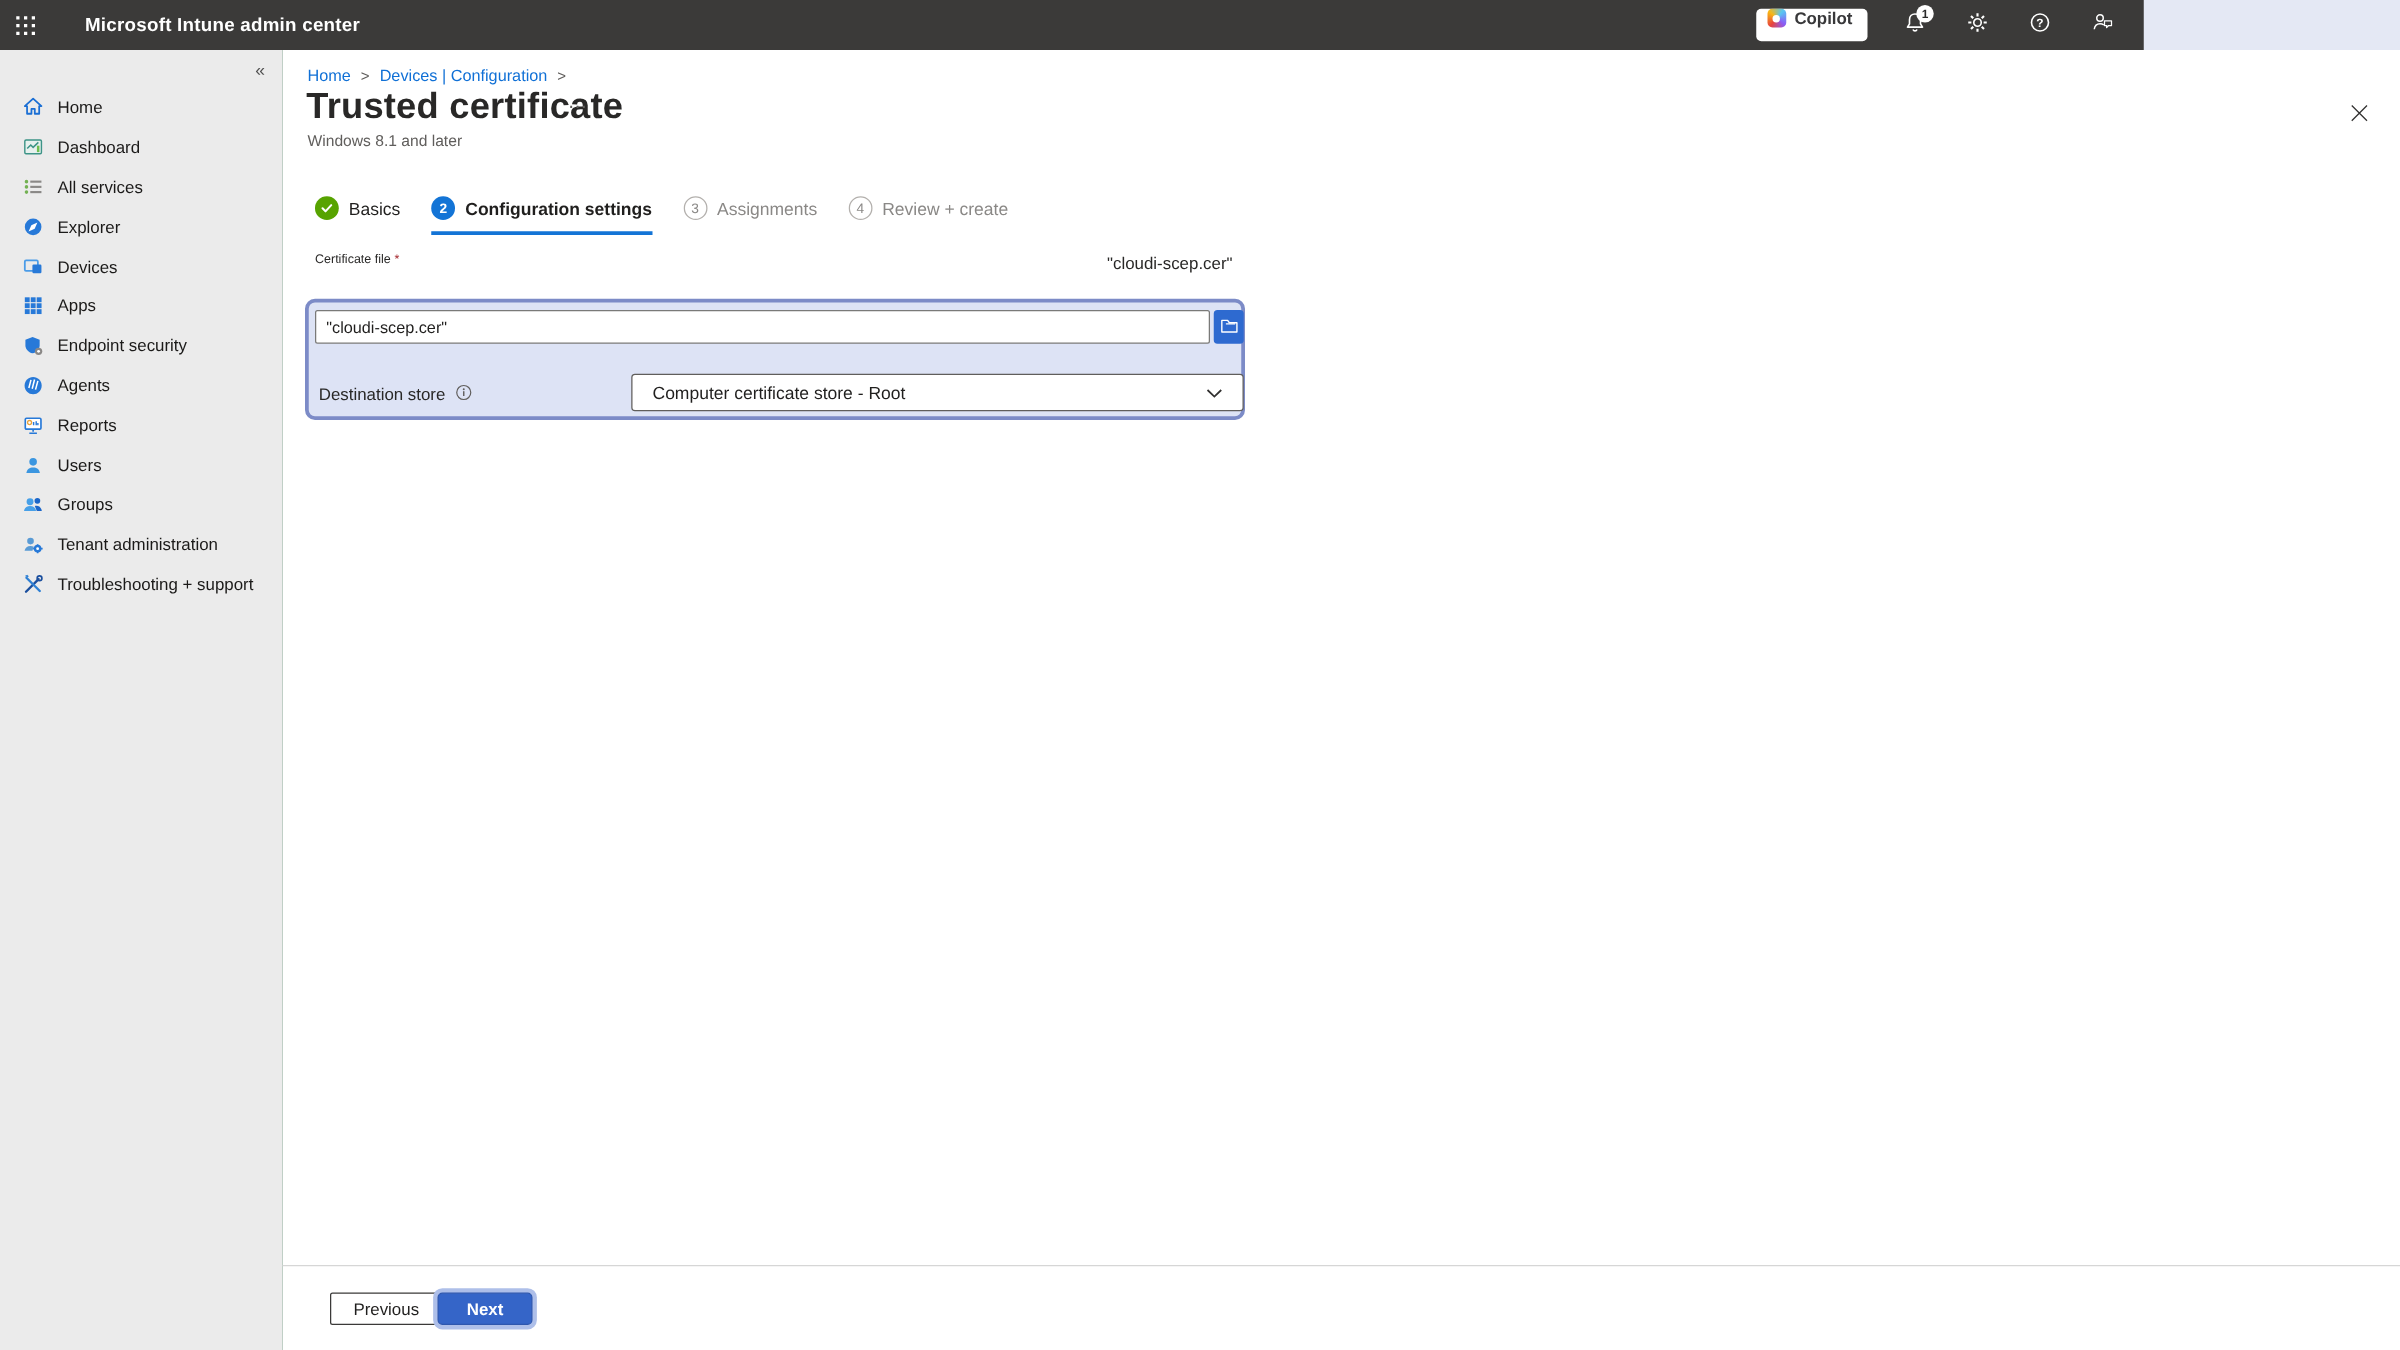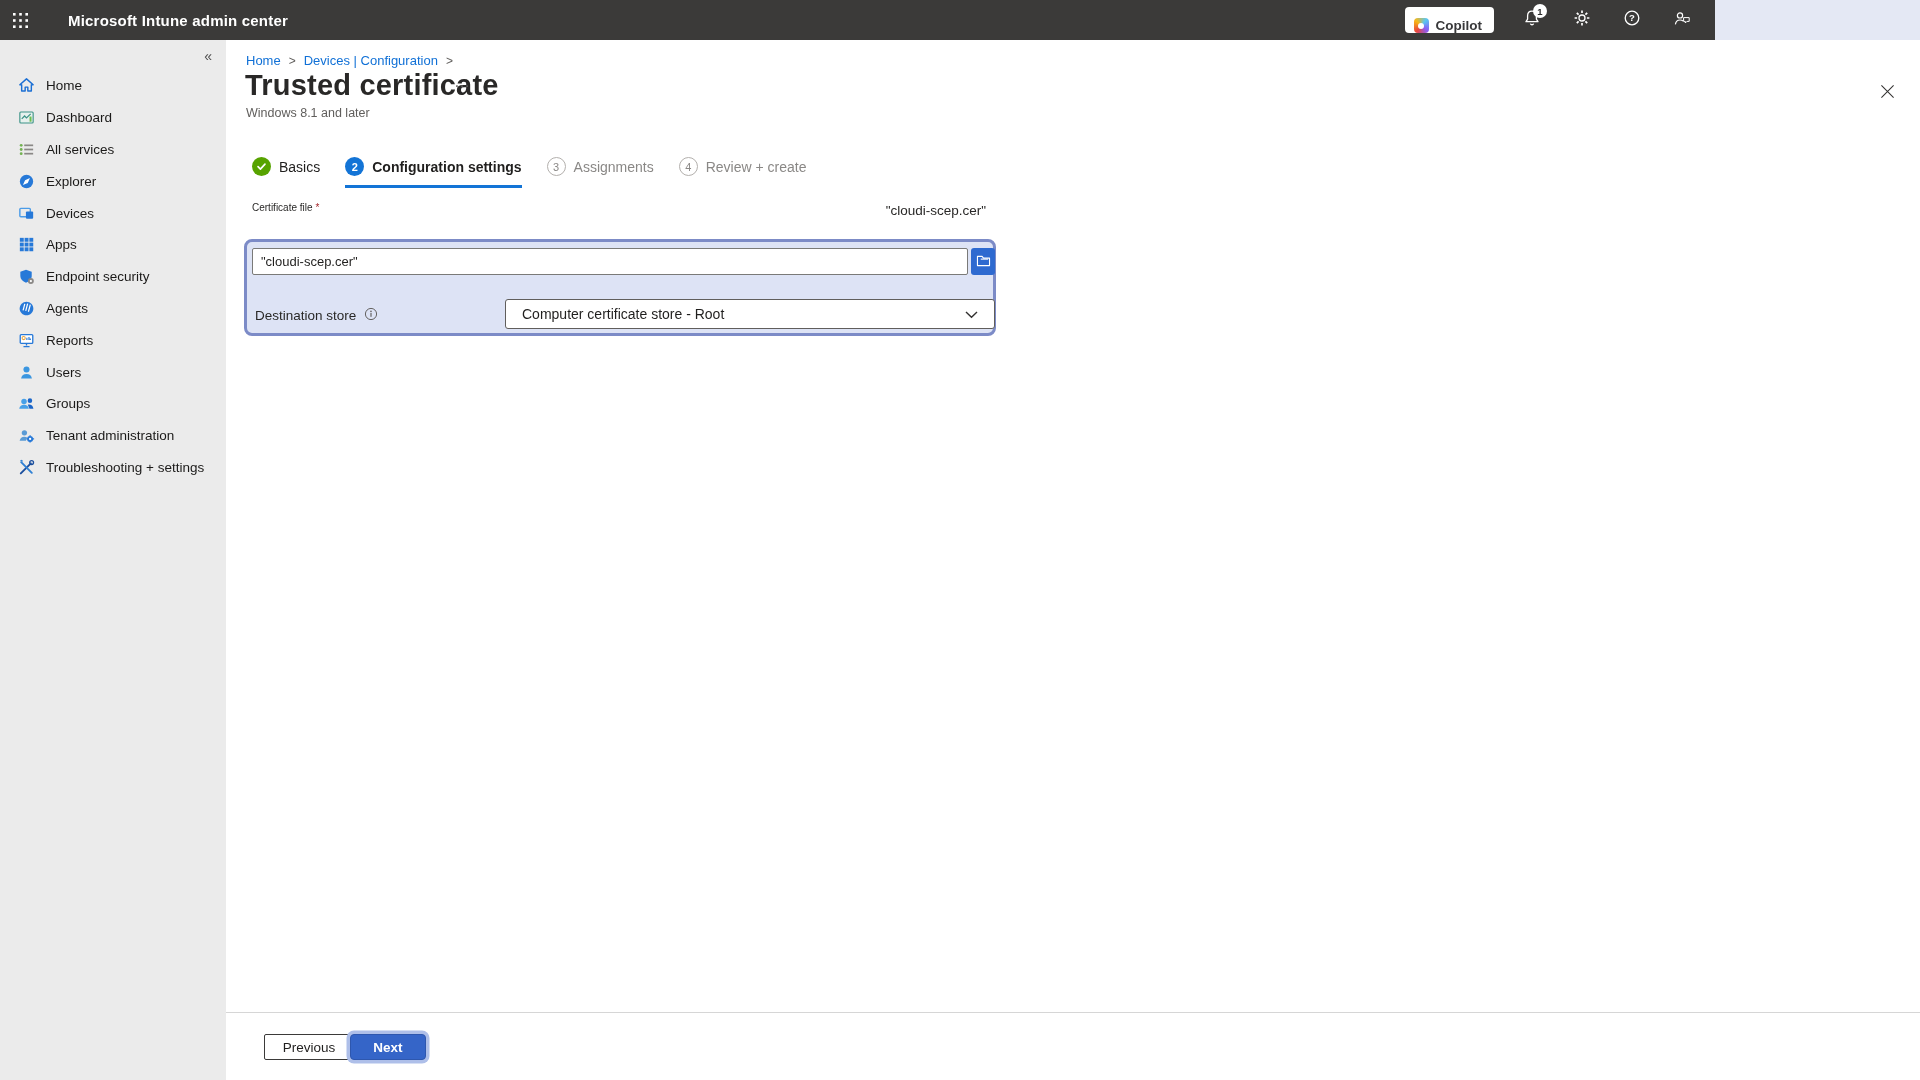--- a/index.html
+++ b/index.html
@@ -7,21 +7,21 @@
   body { font-family:"Liberation Sans", sans-serif; color:#201f1e; background:#fff; }
   #screen { position:relative; width:1920px; height:1080px; background:#14532d; }
 
   
   .topbar { position:absolute; left:0; top:0; width:1920px; height:40px; background:#3b3a39; display:flex; align-items:center; z-index:10; }
   .topbar-light { position:absolute; right:0; top:0; width:205px; height:40px; background:#e4e8f4; }
   .waffle { width:40px; height:40px; display:flex; align-items:center; justify-content:center; cursor:pointer; }
   .waffle svg { display:block; }
   .topbar-title { color:#fff; font-size:15px; font-weight:bold; margin-left:28px; letter-spacing:.2px; }
   .topbar-right { position:absolute; right:218px; top:0; height:40px; display:flex; align-items:center; gap:10px; }
-  .copilot-btn { height:26px; background:#fff; border:none; border-radius:4px; display:flex; align-items:flex-end; gap:7px; padding:0 12px 0 9px; font-size:13.5px; font-weight:bold; color:#38383a; cursor:pointer; margin-right:8px; }
+  .copilot-btn { height:26px; background:#fff; border:none; border-radius:4px; display:flex; align-items:flex-start; gap:7px; padding:0 12px 0 9px; font-size:13.5px; font-weight:bold; color:#38383a; cursor:pointer; margin-right:8px; }
   .copilot-logo { width:15px; height:15px; border-radius:4px; background:conic-gradient(from 220deg,#e8453d,#f8b714,#58c6f2,#8b5cf6,#e8453d); position:relative; }
   .copilot-logo::after { content:""; position:absolute; left:4.5px; top:4.5px; width:6px; height:6px; border-radius:50%; background:#fff; }
   .tb-icon { width:40px; height:40px; display:flex; align-items:center; justify-content:center; position:relative; cursor:pointer; }
   .badge { position:absolute; top:4px; right:5px; min-width:14px; height:14px; border-radius:50%; background:#fff; color:#2b2b2b; font-size:9.5px; font-weight:bold; display:flex; align-items:center; justify-content:center; }
 
   
   .sidebar { position:absolute; left:0; top:40px; width:226px; height:1040px; background:#ebebeb; padding-top:30px; }
   .collapse-btn { position:absolute; top:6px; right:10px; color:#4f4f4f; font-size:14px; cursor:pointer; padding:2px 4px; }
   .nav-item { height:31.8px; display:flex; align-items:center; gap:10px; padding-left:17px; font-size:13.5px; color:#1b1a19; cursor:pointer; white-space:nowrap; }
   .nav-item svg { flex:0 0 auto; display:block; }
@@ -266,21 +266,21 @@
     </div>
     <div class="nav-item">
       <span>
           <svg width="19" height="19" viewBox="0 0 20 20">
             <path d="M4 16.2 14.6 5.6" stroke="#1b4f9e" stroke-width="2" stroke-linecap="round"></path>
             <circle cx="15.4" cy="4.8" r="2" fill="none" stroke="#1b4f9e" stroke-width="1.4"></circle>
             <path d="M4.4 4.4 15.6 15.6" stroke="#2f80d4" stroke-width="2" stroke-linecap="round"></path>
             <path d="M3 3l2.4 1 1-.9L5 1.8z" fill="#2f80d4"></path>
           </svg>
         </span>
-      <span>Troubleshooting + settings</span>
+      <span>Troubleshooting + support</span>
     </div>
   </div>
 
   <div class="content">
 
     <div class="breadcrumb">
       <span class="crumb">Home</span>
       <span class="crumb-sep">&gt;</span>
       <span class="crumb">Devices | Configuration</span>
       <span class="crumb-sep">&gt;</span>

